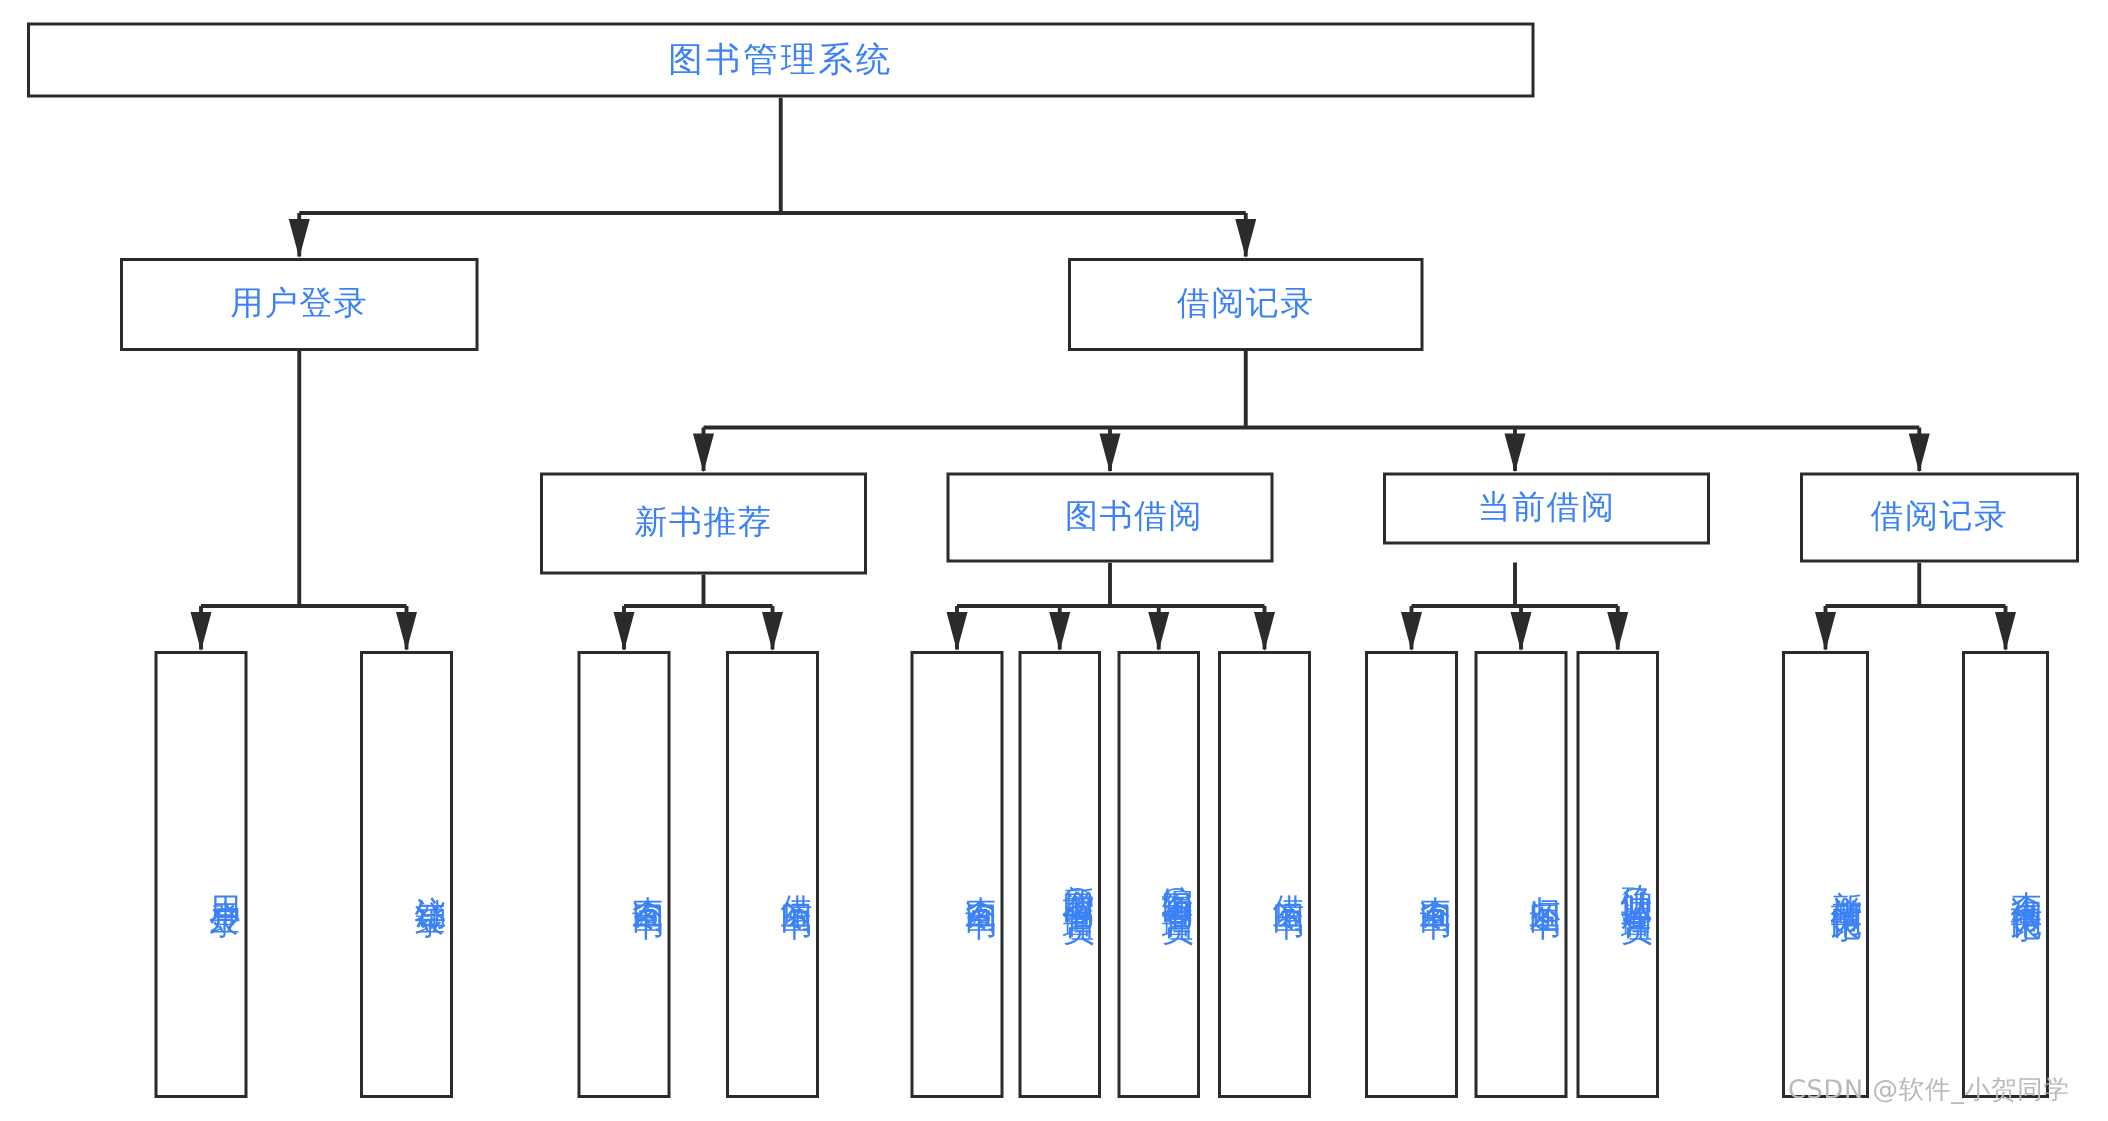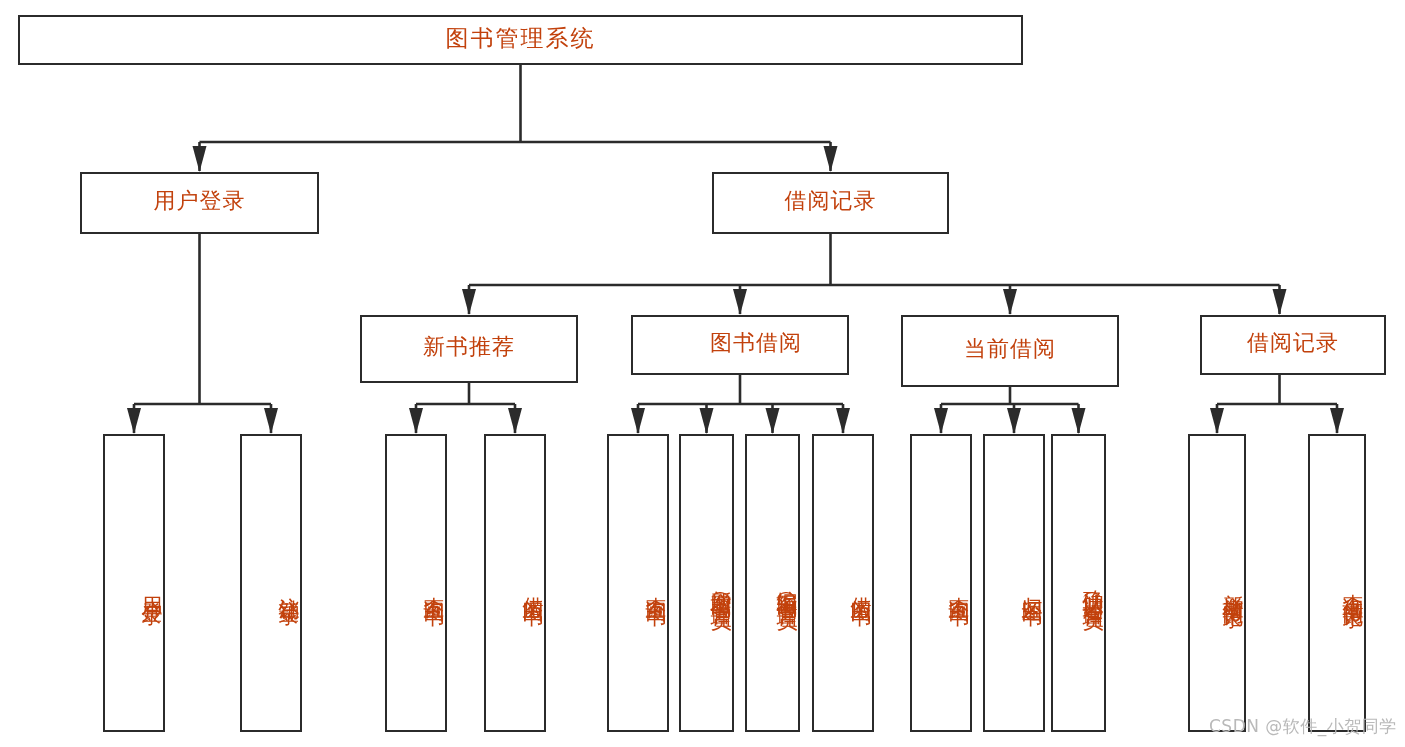--- a/index.html
+++ b/index.html
@@ -24,27 +24,26 @@
     top: 0;
     width: 1405px;
     height: 747px;
     pointer-events: none;
   }
   .node {
     position: absolute;
     box-sizing: border-box;
     border: 2.5px solid #2b2b2b;
     background: #ffffff;
-    color: #c2410c;
+    color: #3b82f6;
     display: flex;
     align-items: center;
     justify-content: center;
     text-align: center;
     line-height: 1.25;
-    font-family: Liberation Mono, monospace;
   }
   .node.horiz {
     font-size: 22px;
     letter-spacing: 1px;
   }
   .node.vert {
     writing-mode: vertical-rl;
     text-orientation: upright;
     font-size: 21px;
     letter-spacing: 3px;
@@ -55,21 +54,20 @@
   .node.root {
     font-size: 23px;
     letter-spacing: 2px;
   }
   .watermark {
     position: absolute;
     font-size: 17px;
     color: #b9b9b9;
     white-space: nowrap;
     letter-spacing: 0.5px;
-    margin-left: 17px;
   }
 </style>
 </head>
 <body>
 
 <div id="canvas">
   <svg class="wires" id="wires" viewBox="0 0 1405 747">
       <line x1="520.5" y1="65" x2="520.5" y2="142" stroke="#2b2b2b" stroke-width="2.6"></line>
       <line x1="199.5" y1="142" x2="830.5" y2="142" stroke="#2b2b2b" stroke-width="2.6"></line>
       <line x1="199.5" y1="142" x2="199.5" y2="171" stroke="#2b2b2b" stroke-width="2.6"></line>
@@ -122,21 +120,21 @@
       <polygon points="1210,408 1224,408 1217,434" fill="#2b2b2b"></polygon>
       <line x1="1337" y1="404" x2="1337" y2="433" stroke="#2b2b2b" stroke-width="2.6"></line>
       <polygon points="1330,408 1344,408 1337,434" fill="#2b2b2b"></polygon>
     </svg>
   <div id="nodes-layer">
       <div class="node horiz root" style="left: 18px; top: 15px; width: 1005px; height: 50px;">图书管理系统</div>
       <div class="node horiz" style="left: 80px; top: 172px; width: 239px; height: 62px;">用户登录</div>
       <div class="node horiz" style="left: 712px; top: 172px; width: 237px; height: 62px;">借阅记录</div>
       <div class="node horiz" style="left: 360px; top: 315px; width: 218px; height: 68px;">新书推荐</div>
       <div class="node horiz" style="left: 631px; top: 315px; width: 218px; height: 60px; padding-left: 32px;">图书借阅</div>
-      <div class="node horiz" style="left: 901px; top: 315px; width: 218px; height: 72px;">当前借阅</div>
+      <div class="node horiz" style="left: 922px; top: 315px; width: 218px; height: 48px;">当前借阅</div>
       <div class="node horiz" style="left: 1200px; top: 315px; width: 186px; height: 60px;">借阅记录</div>
       <div class="node vert" style="left: 103px; top: 434px; width: 62px; height: 298px;">用户登录</div>
       <div class="node vert" style="left: 240px; top: 434px; width: 62px; height: 298px;">注销登录</div>
       <div class="node vert" style="left: 385px; top: 434px; width: 62px; height: 298px;">查询图书</div>
       <div class="node vert" style="left: 484px; top: 434px; width: 62px; height: 298px;">借阅图书</div>
       <div class="node vert" style="left: 607px; top: 434px; width: 62px; height: 298px;">查询图书</div>
       <div class="node vert" style="left: 679px; top: 434px; width: 55px; height: 298px;">新增图书（管理员）</div>
       <div class="node vert" style="left: 745px; top: 434px; width: 55px; height: 298px;">编辑图书（管理员）</div>
       <div class="node vert" style="left: 812px; top: 434px; width: 62px; height: 298px;">借阅图书</div>
       <div class="node vert" style="left: 910px; top: 434px; width: 62px; height: 298px;">查询图书</div>

